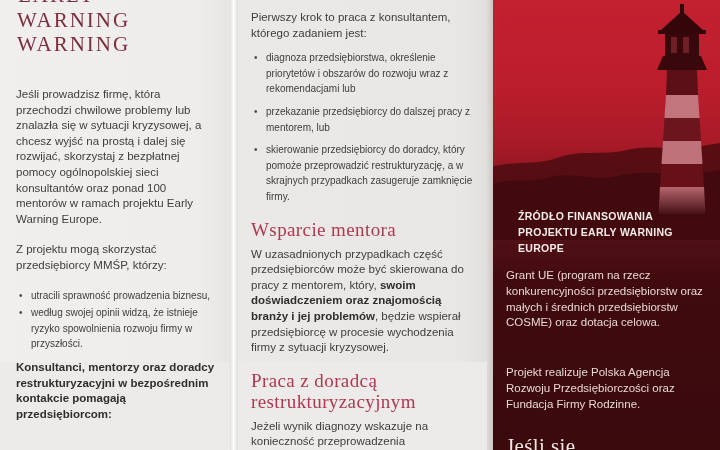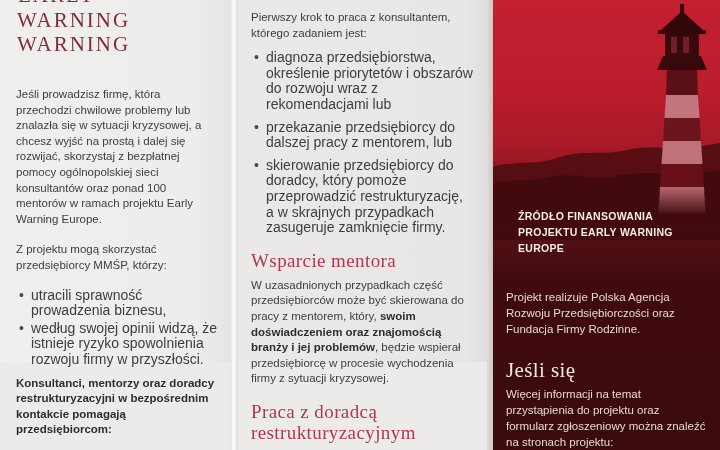--- a/index.html
+++ b/index.html
@@ -42,21 +42,21 @@
     margin:4px 0 0 1px;
     font-family:"Liberation Serif",serif;font-weight:400;
     font-size:21px;line-height:24px;letter-spacing:2px;color:#7d2e3e;
   }
   .body-txt{font-size:11.5px;line-height:15.6px;color:#3e3d3d;margin:0;}
   .col-left .intro{margin-top:31px;}
   .col-left .who-intro{margin-top:15px;}
   .bold-par{font-weight:700;color:#2f2e2e;}
   ul.blist{margin:5px 0 0 0;padding:0 0 0 15px;list-style:none;}
   ul.blist li{
-    font-size:14px;line-height:15.6px;color:#3e3d3d;position:relative;margin:0 0 2px 0;
+    font-size:10px;line-height:15.6px;color:#3e3d3d;position:relative;margin:0 0 2px 0;
   }
   ul.blist li::before{
     content:"\2022";position:absolute;left:-12px;top:0;color:#4a4949;
   }
   .col-left .who-bullets{margin-top:14px;}
   .col-left .helpers{margin-top:8px;}
 
   
   .col-mid .first-step{margin-top:10px;}
   .col-mid ul.blist{margin-top:9px;}
@@ -153,20 +153,21 @@
         <polygon points="173,187 217,187 218.5,214 171.5,214" fill="#b2636b"></polygon>
         <rect x="170" y="188" width="50" height="28" fill="url(#towerFade)"></rect>
       </g>
     </svg>
 
     <div class="panel-text">
       <p class="panel-kicker">
         <span>ŹRÓDŁO FINANSOWANIA</span><br>
         <span>PROJEKTU EARLY WARNING EUROPE</span>
       </p>
+      <p class="panel-par">Grant UE (program na rzecz konkurencyjności przedsiębiorstw oraz małych i średnich przedsiębiorstw COSME) oraz dotacja celowa.</p>
       <p class="panel-par realize">Projekt realizuje Polska Agencja Rozwoju Przedsiębiorczości oraz Fundacja Firmy Rodzinne.</p>
       <h2 class="panel-heading">Jeśli się</h2>
       <p class="panel-par" style="margin-top:2px;">Więcej informacji na temat przystąpienia do projektu oraz formularz zgłoszeniowy można znaleźć na stronach projektu:</p>
 
     </div>
   </div>
 
 </div>
 
 </body></html>

